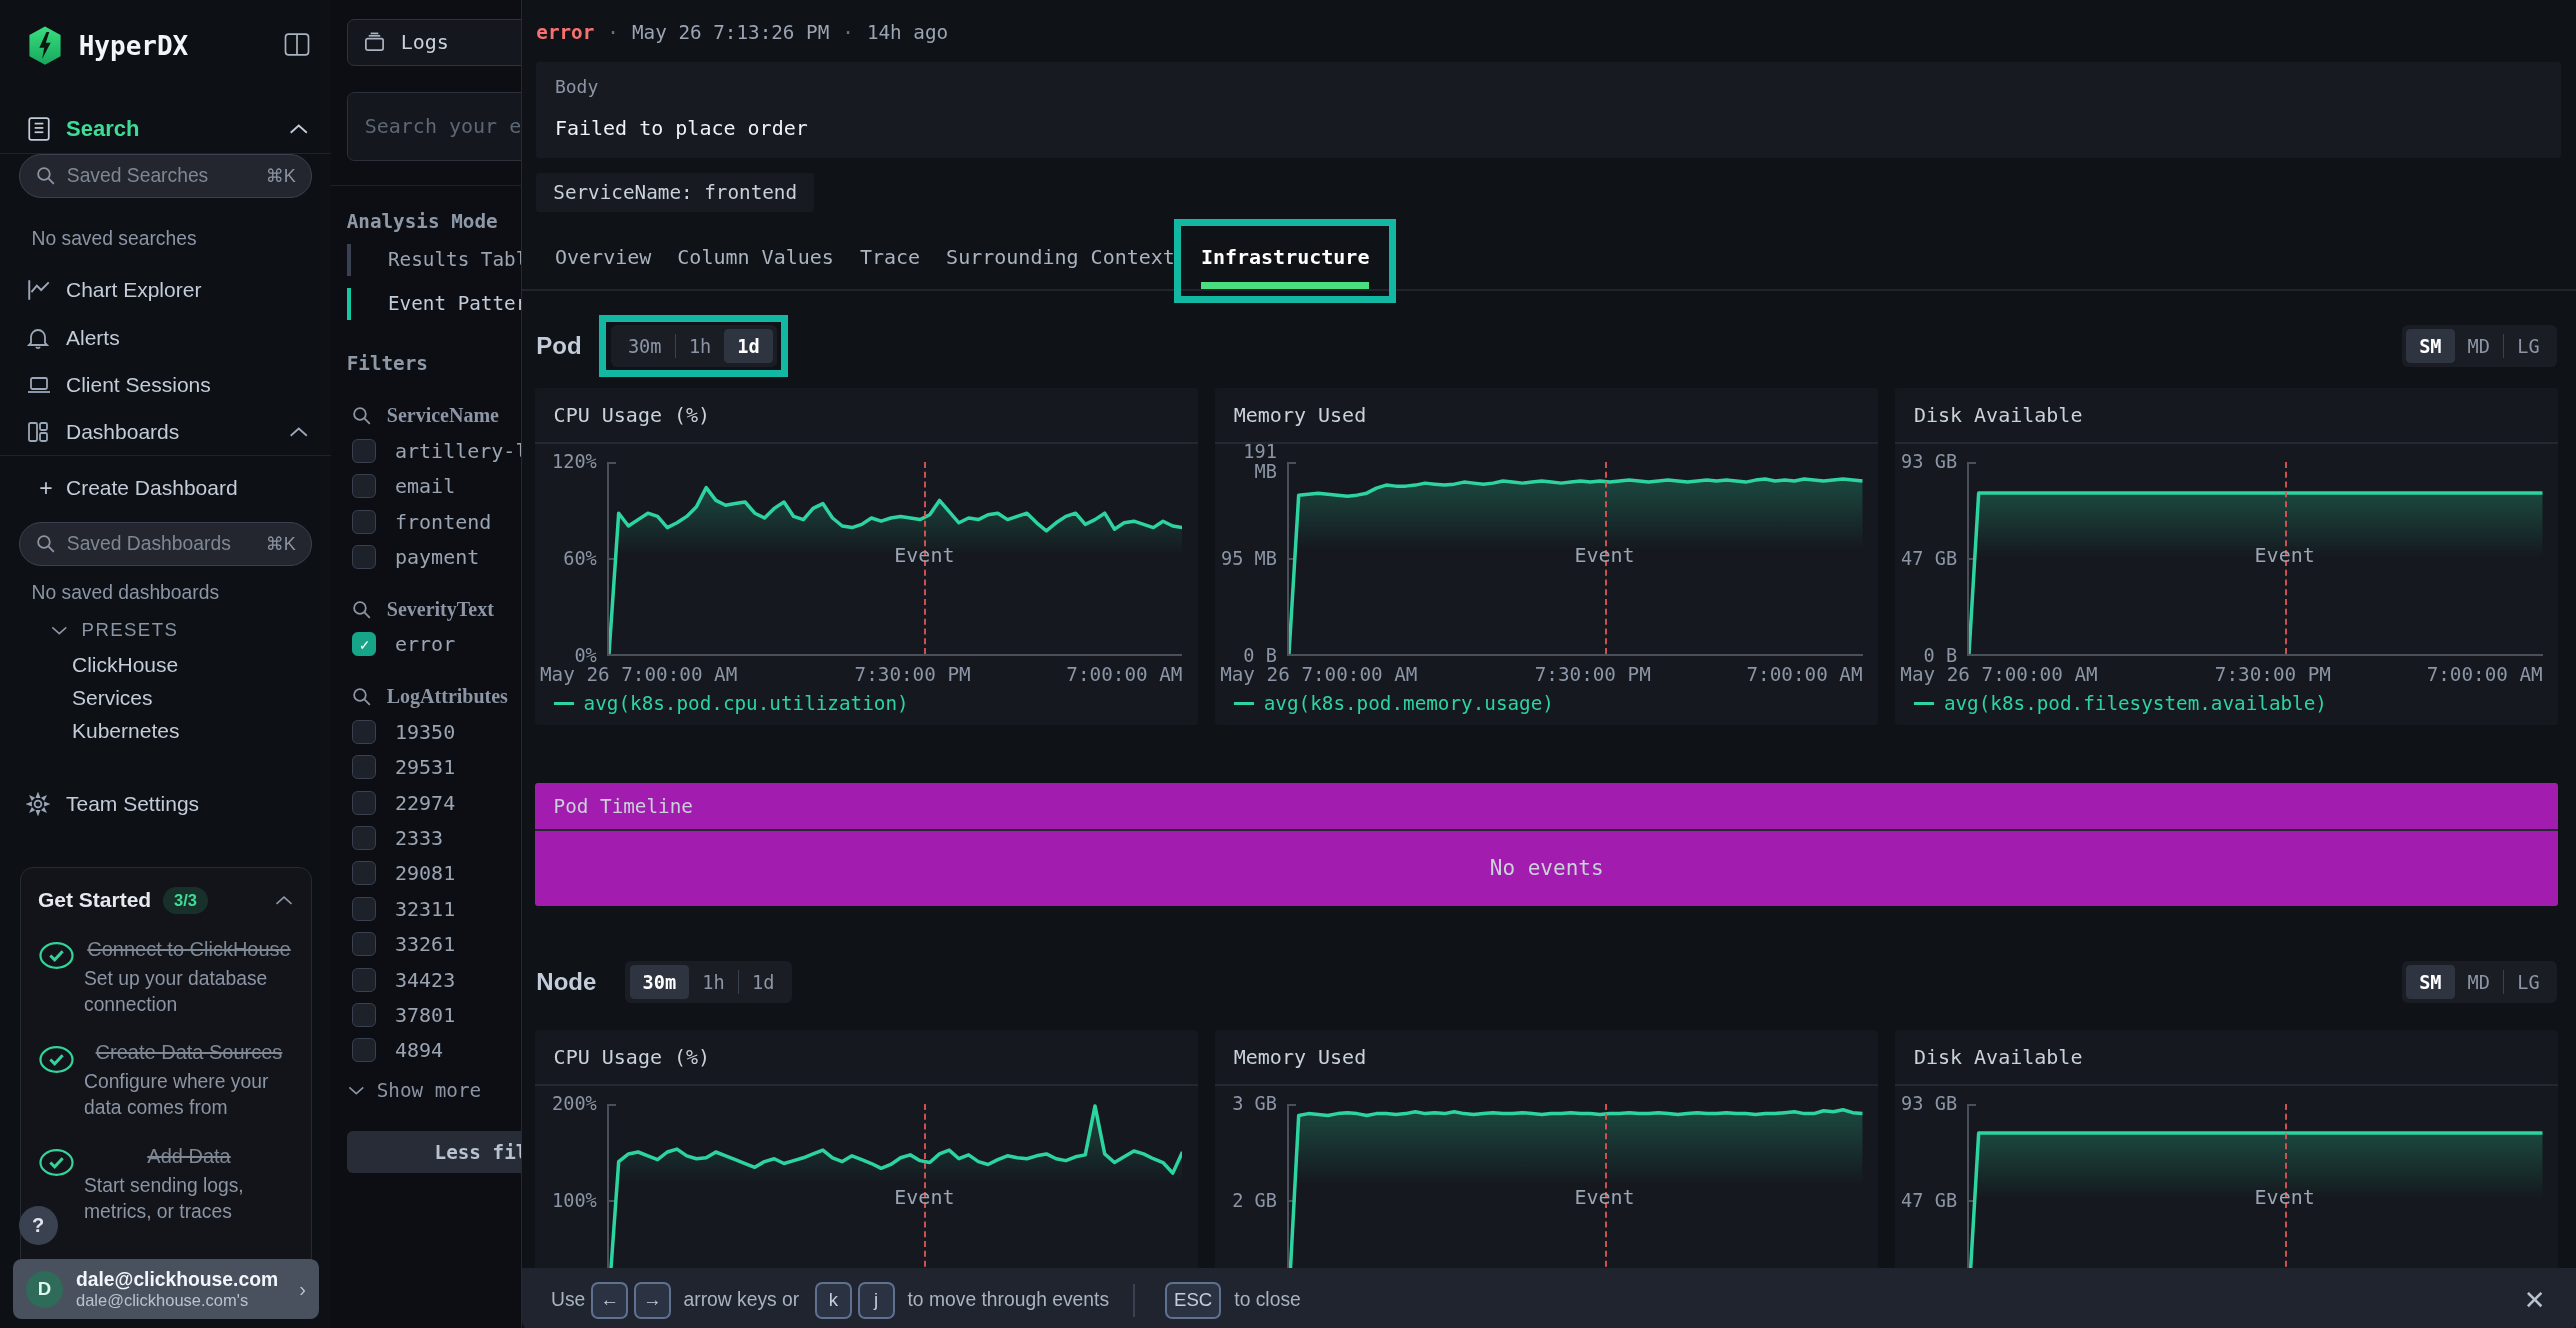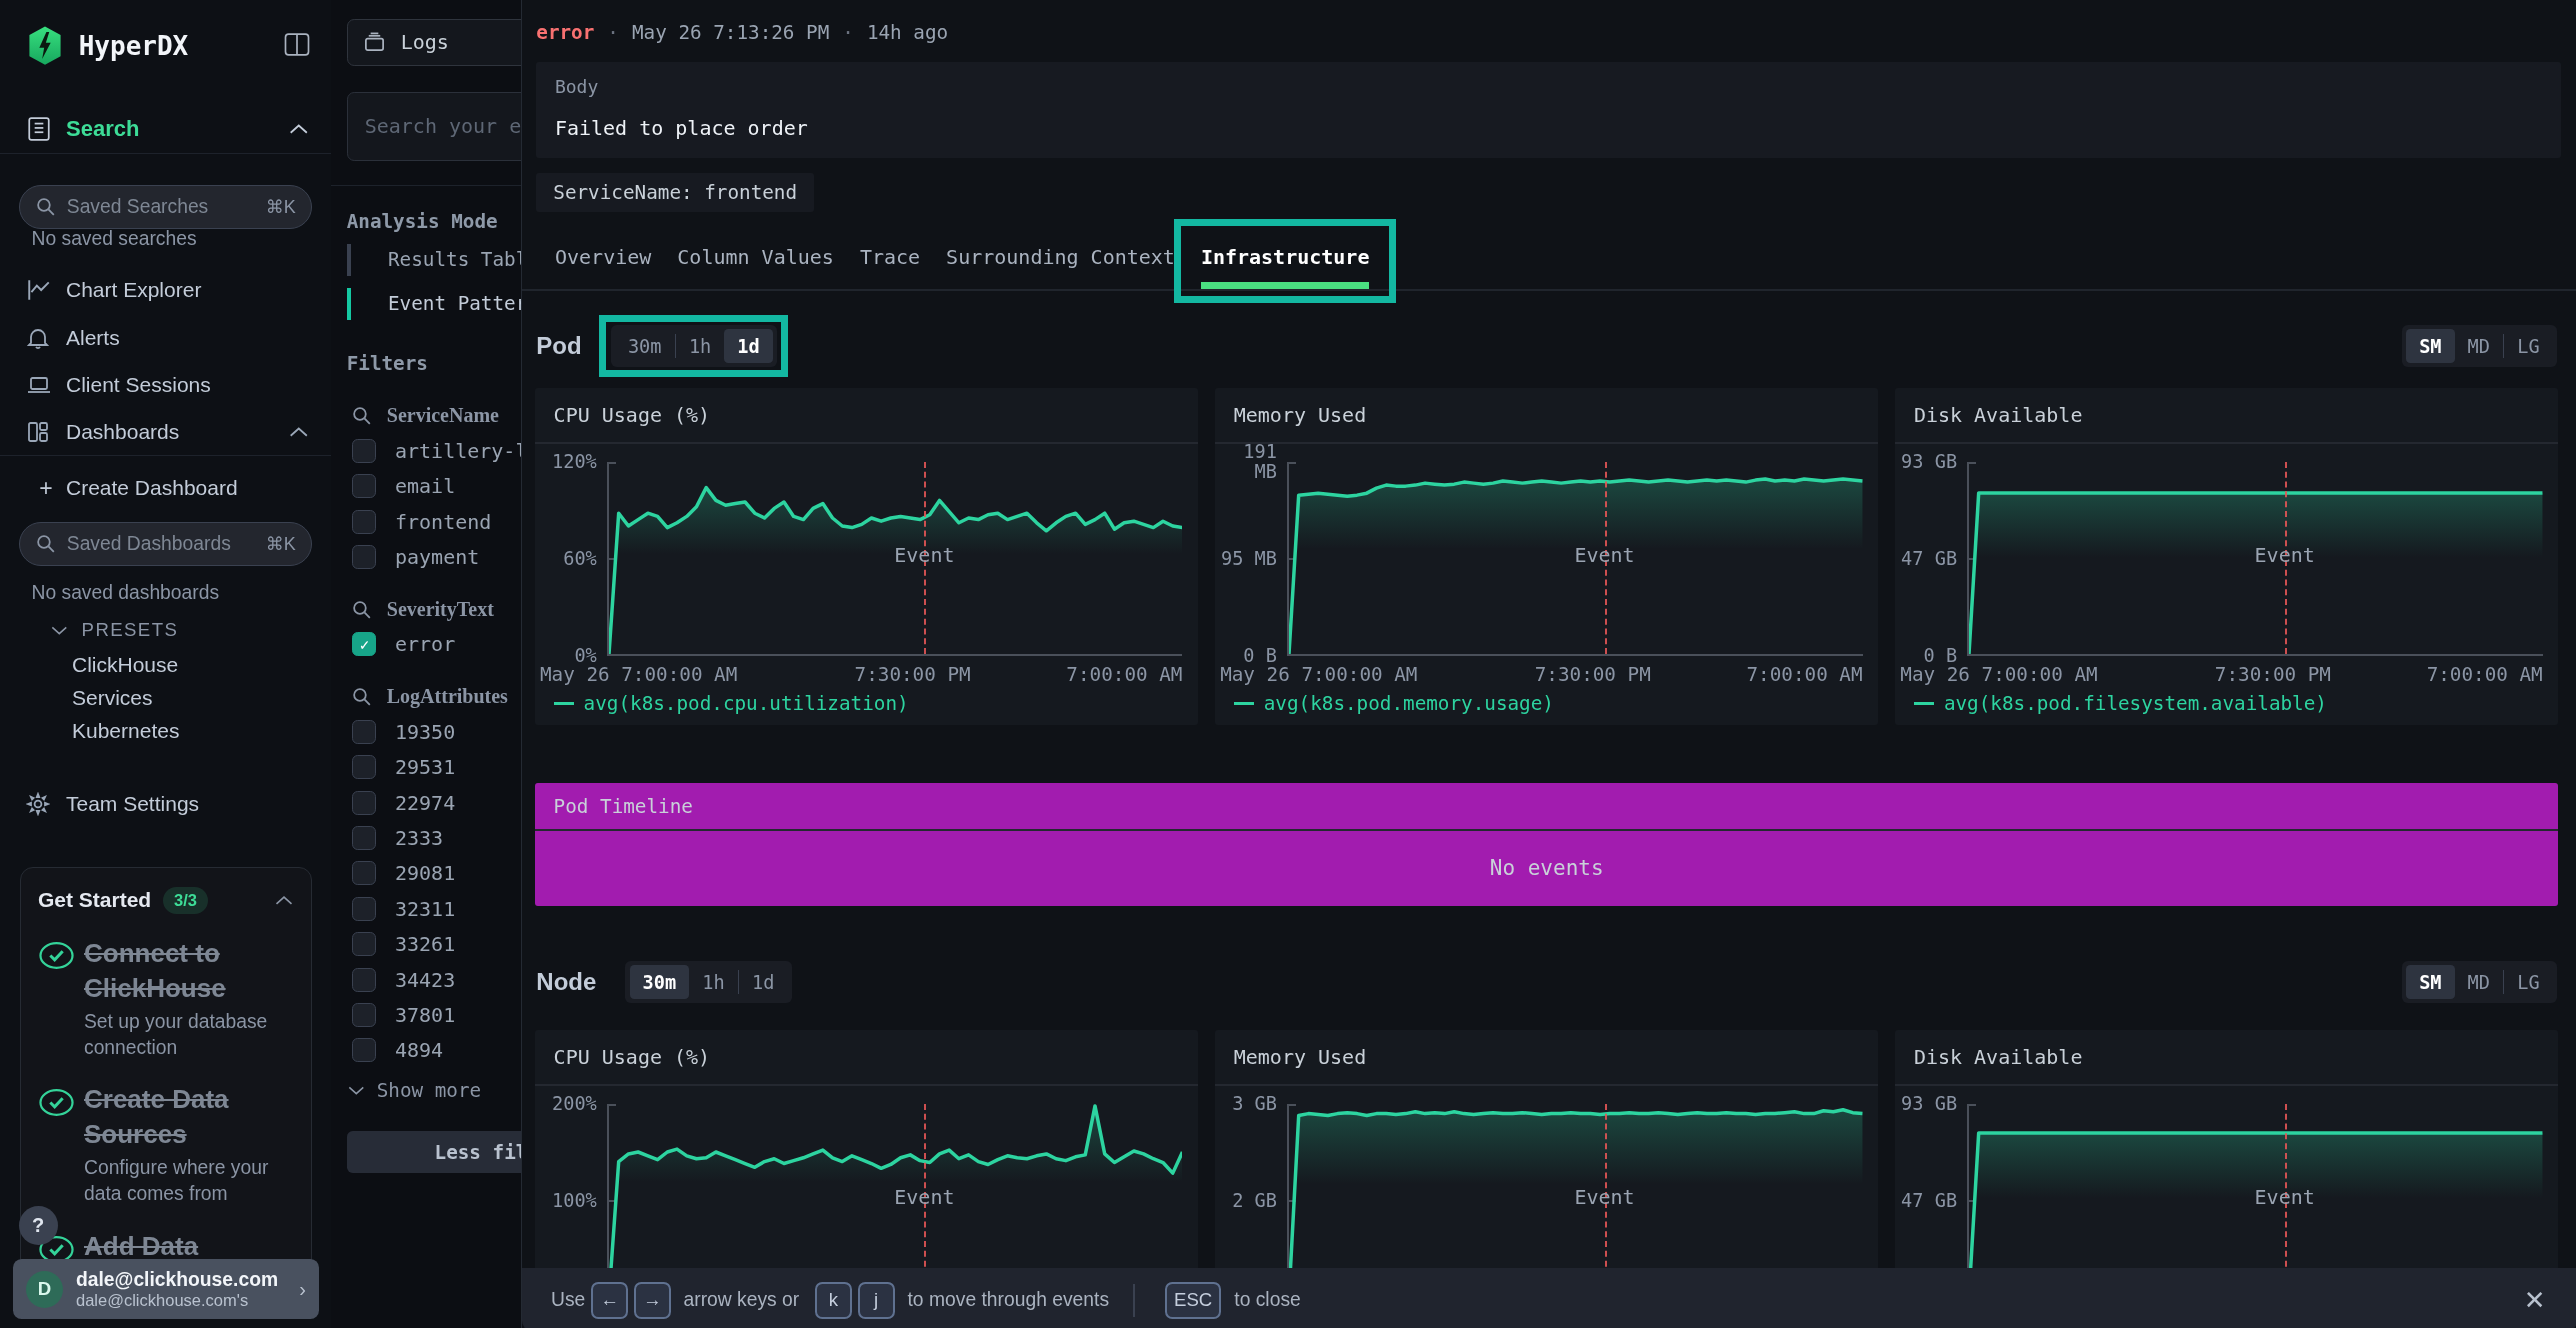--- a/index.html
+++ b/index.html
@@ -20,21 +20,21 @@
   .pill-input .ph{margin-left:10px;flex:1;white-space:nowrap;overflow:hidden;}
   .pill-input .kbd-hint{color:#8b95a5;font-size:18px;}
   .muted-line{position:absolute;left:31.5px;color:#8b95a5;font-size:19.3px;}
   .preset-item{height:33px;display:flex;align-items:center;color:#c3ccd9;font-size:21px;}
   .gs-card{position:absolute;left:20px;width:292px;top:867px;height:411px;background:#121419;border:1.4px solid #262b33;border-radius:13px;box-sizing:border-box;padding:18.6px 17px;}
   .gs-head{display:flex;align-items:center;}
   .gs-title{font-weight:bold;font-size:21px;color:#e5e9f0;}
   .gs-badge{margin-left:11.4px;background:rgba(61,220,151,.14);color:#3ddc97;font-weight:bold;font-size:16.5px;border-radius:14.3px;padding:4.3px 11.4px;}
   .gs-item{display:flex;margin-top:21.5px;}
   .gs-check{flex:0 0 46px;padding-top:5.7px;}
-  .gs-item-title{font-weight:bold;font-size:26px;color:#7e8794;text-decoration:line-through;line-height:1.35;}
+  .gs-item-title{font-weight:normal;font-size:20px;color:#7e8794;text-decoration:line-through;line-height:1.35;text-align:center;}
   .gs-item-desc{font-size:19.3px;color:#8b95a5;line-height:1.35;margin-top:2.9px;}
   .help-fab{position:absolute;left:18.6px;top:1206px;width:39px;height:39px;border-radius:50%;background:#3a4150;color:#dfe5ee;
       display:flex;align-items:center;justify-content:center;font-size:20px;font-weight:bold;z-index:6;}
   .user-chip{position:absolute;left:13px;width:306px;top:1259px;height:60px;background:#49515f;border-radius:8.6px;display:flex;align-items:center;padding:0 13px;box-sizing:border-box;z-index:6;}
   .user-avatar{width:37px;height:37px;border-radius:50%;background:#2e6b58;color:#d9f7ec;display:flex;align-items:center;justify-content:center;font-weight:bold;font-size:18.6px;}
   .user-texts{margin-left:13px;flex:1;overflow:hidden;}
   .user-email{font-weight:bold;font-size:19.3px;color:#f2f5f9;white-space:nowrap;}
   .user-sub{font-size:16.5px;color:#b9c2cf;white-space:nowrap;}
   .user-chev{color:#b9c2cf;font-size:20px;}
   
@@ -160,21 +160,21 @@
       </span>
       <span>Search</span>
       <span style="margin-left:auto;">
         <svg width="21.5" height="14.3" viewBox="0 0 24 14" fill="none" stroke="#c3ccd9" stroke-width="2">
             <polyline points="3,11 12,3 21,11"></polyline>
           </svg>
       </span>
     </div>
     <div class="side-div" style="top:153px;"></div>
 
-    <div class="pill-input" style="top:185px;">
+    <div class="pill-input" style="top:154px;">
       <span class="ph-icon">
         <svg width="21.5" height="21.5" viewBox="0 0 24 24" fill="none" stroke="#8b95a5" stroke-width="2">
             <circle cx="10" cy="10" r="6.5"></circle>
             <line x1="15" y1="15" x2="21" y2="21"></line>
           </svg>
       </span>
       <span class="ph">Saved Searches</span>
       <span class="kbd-hint">⌘K</span>
     </div>
     <div class="muted-line" style="top:228px;">No saved searches</div>

